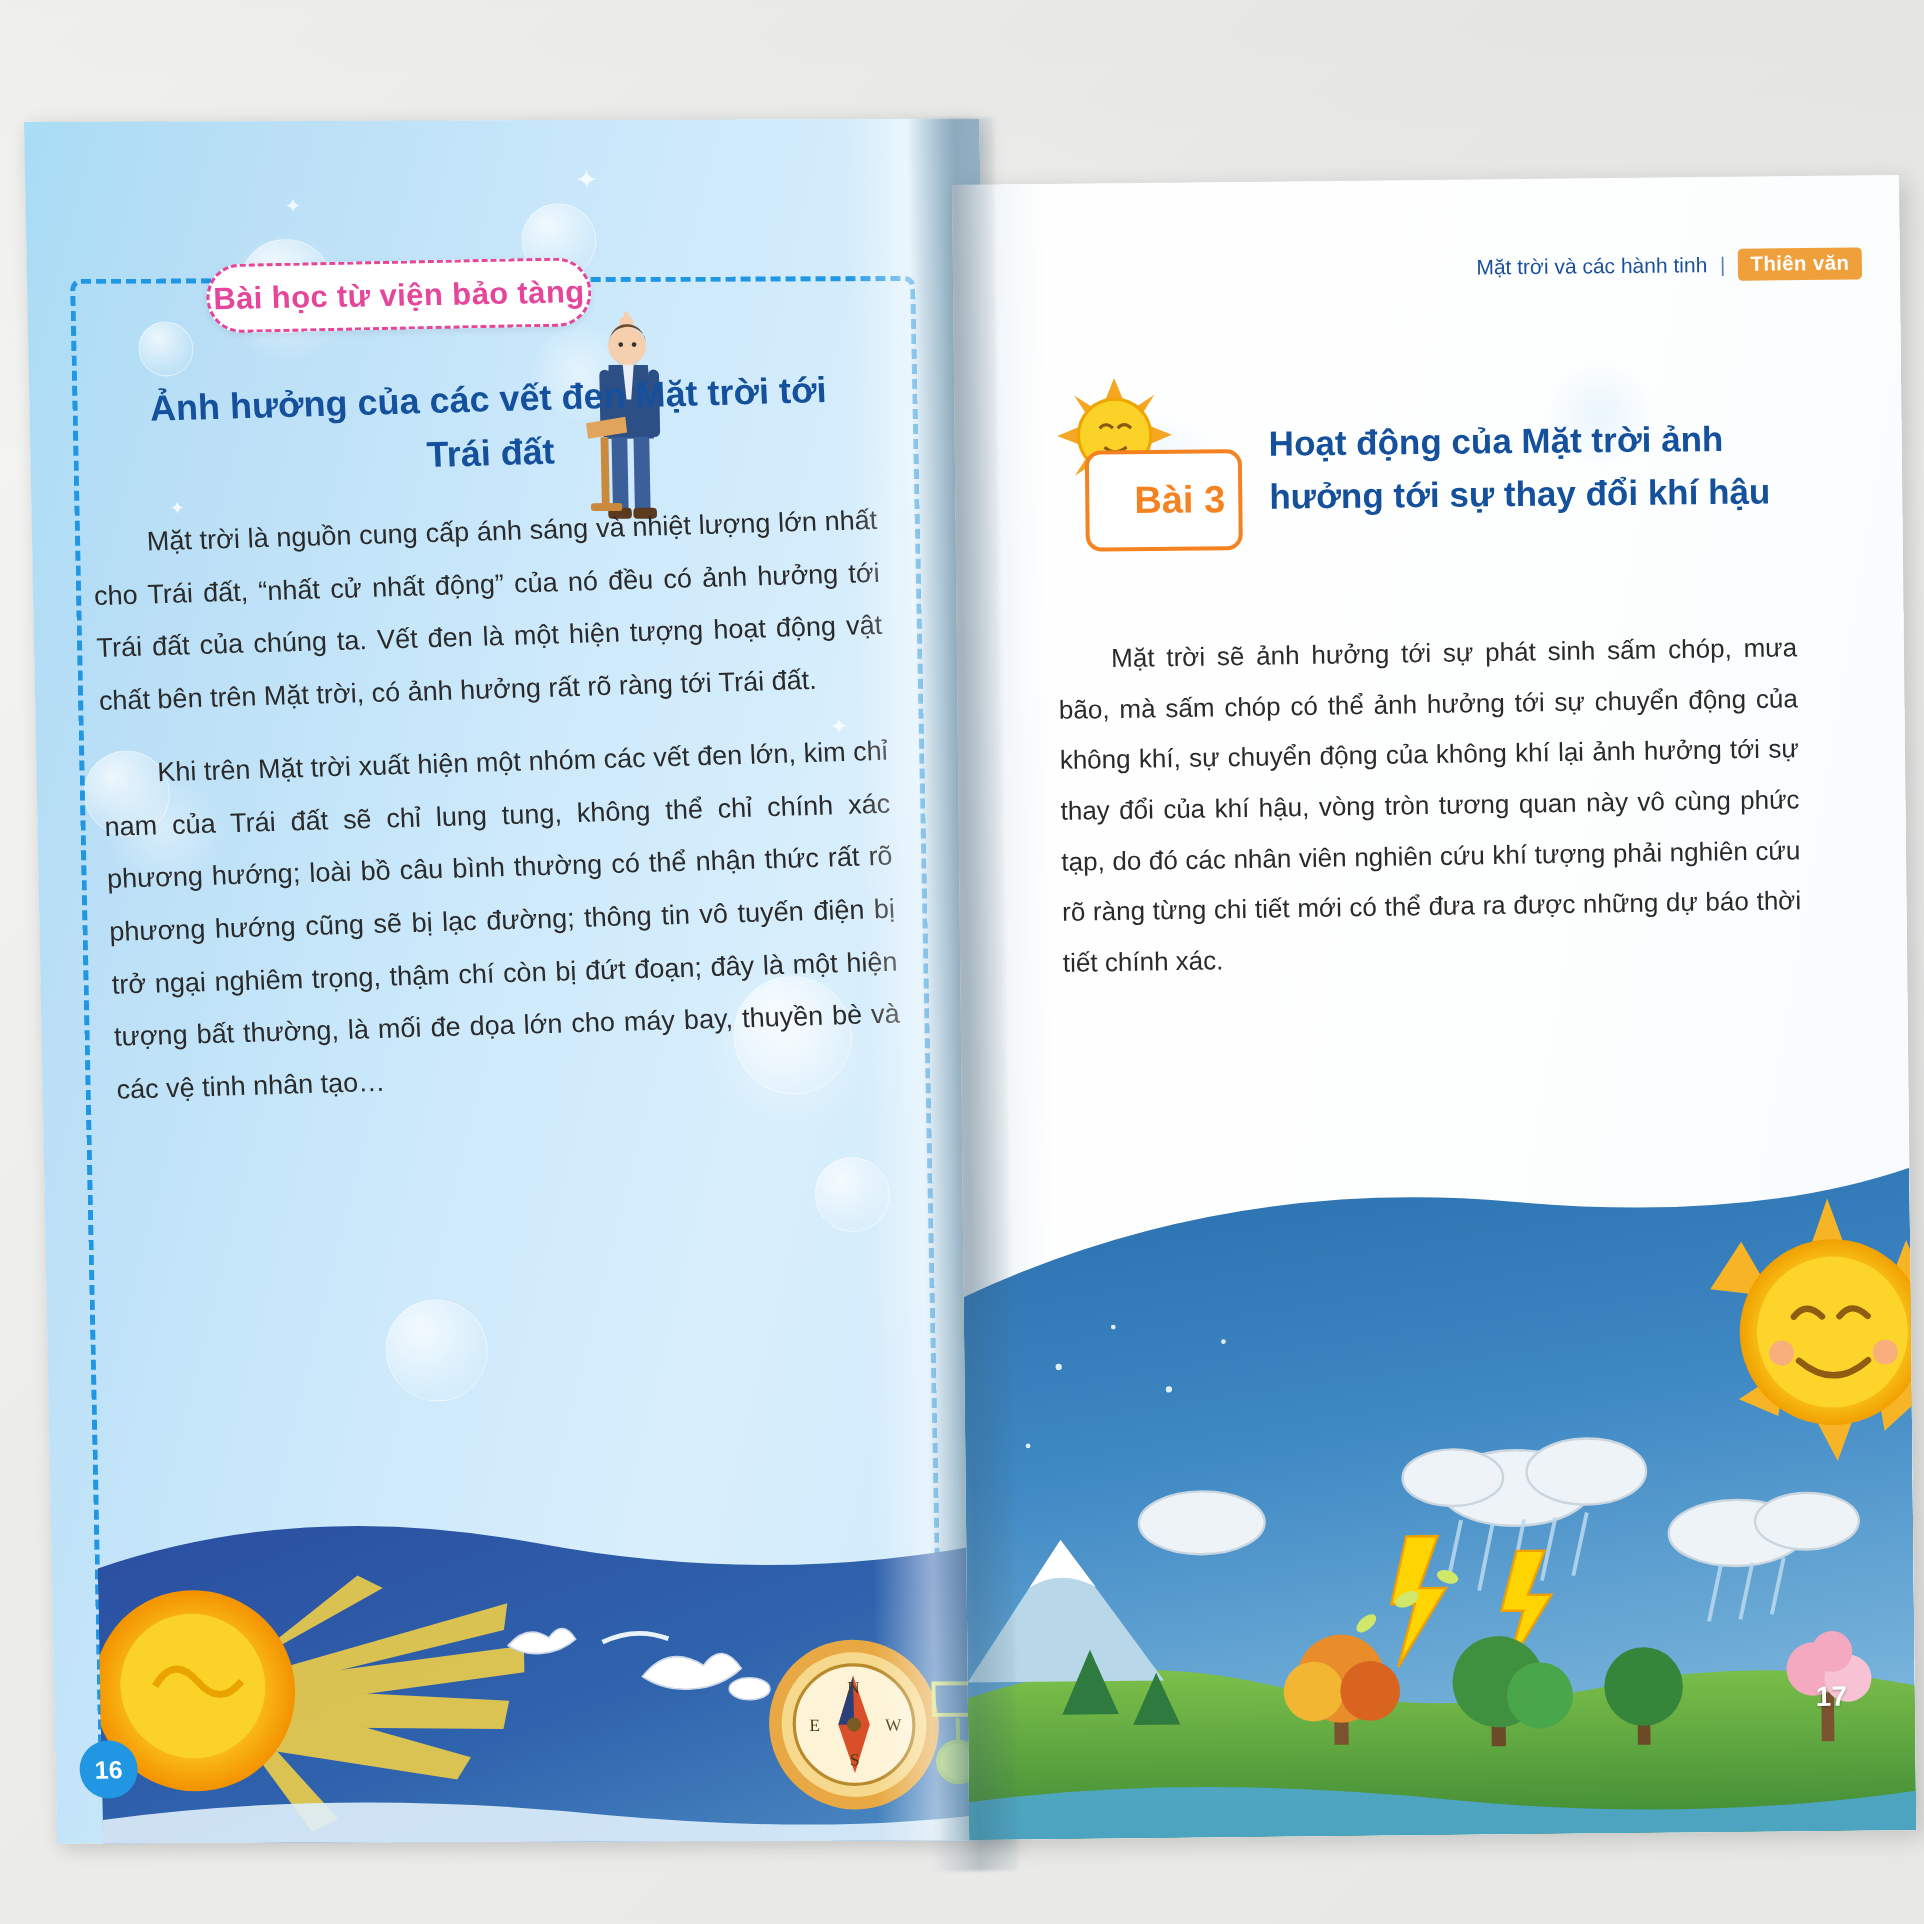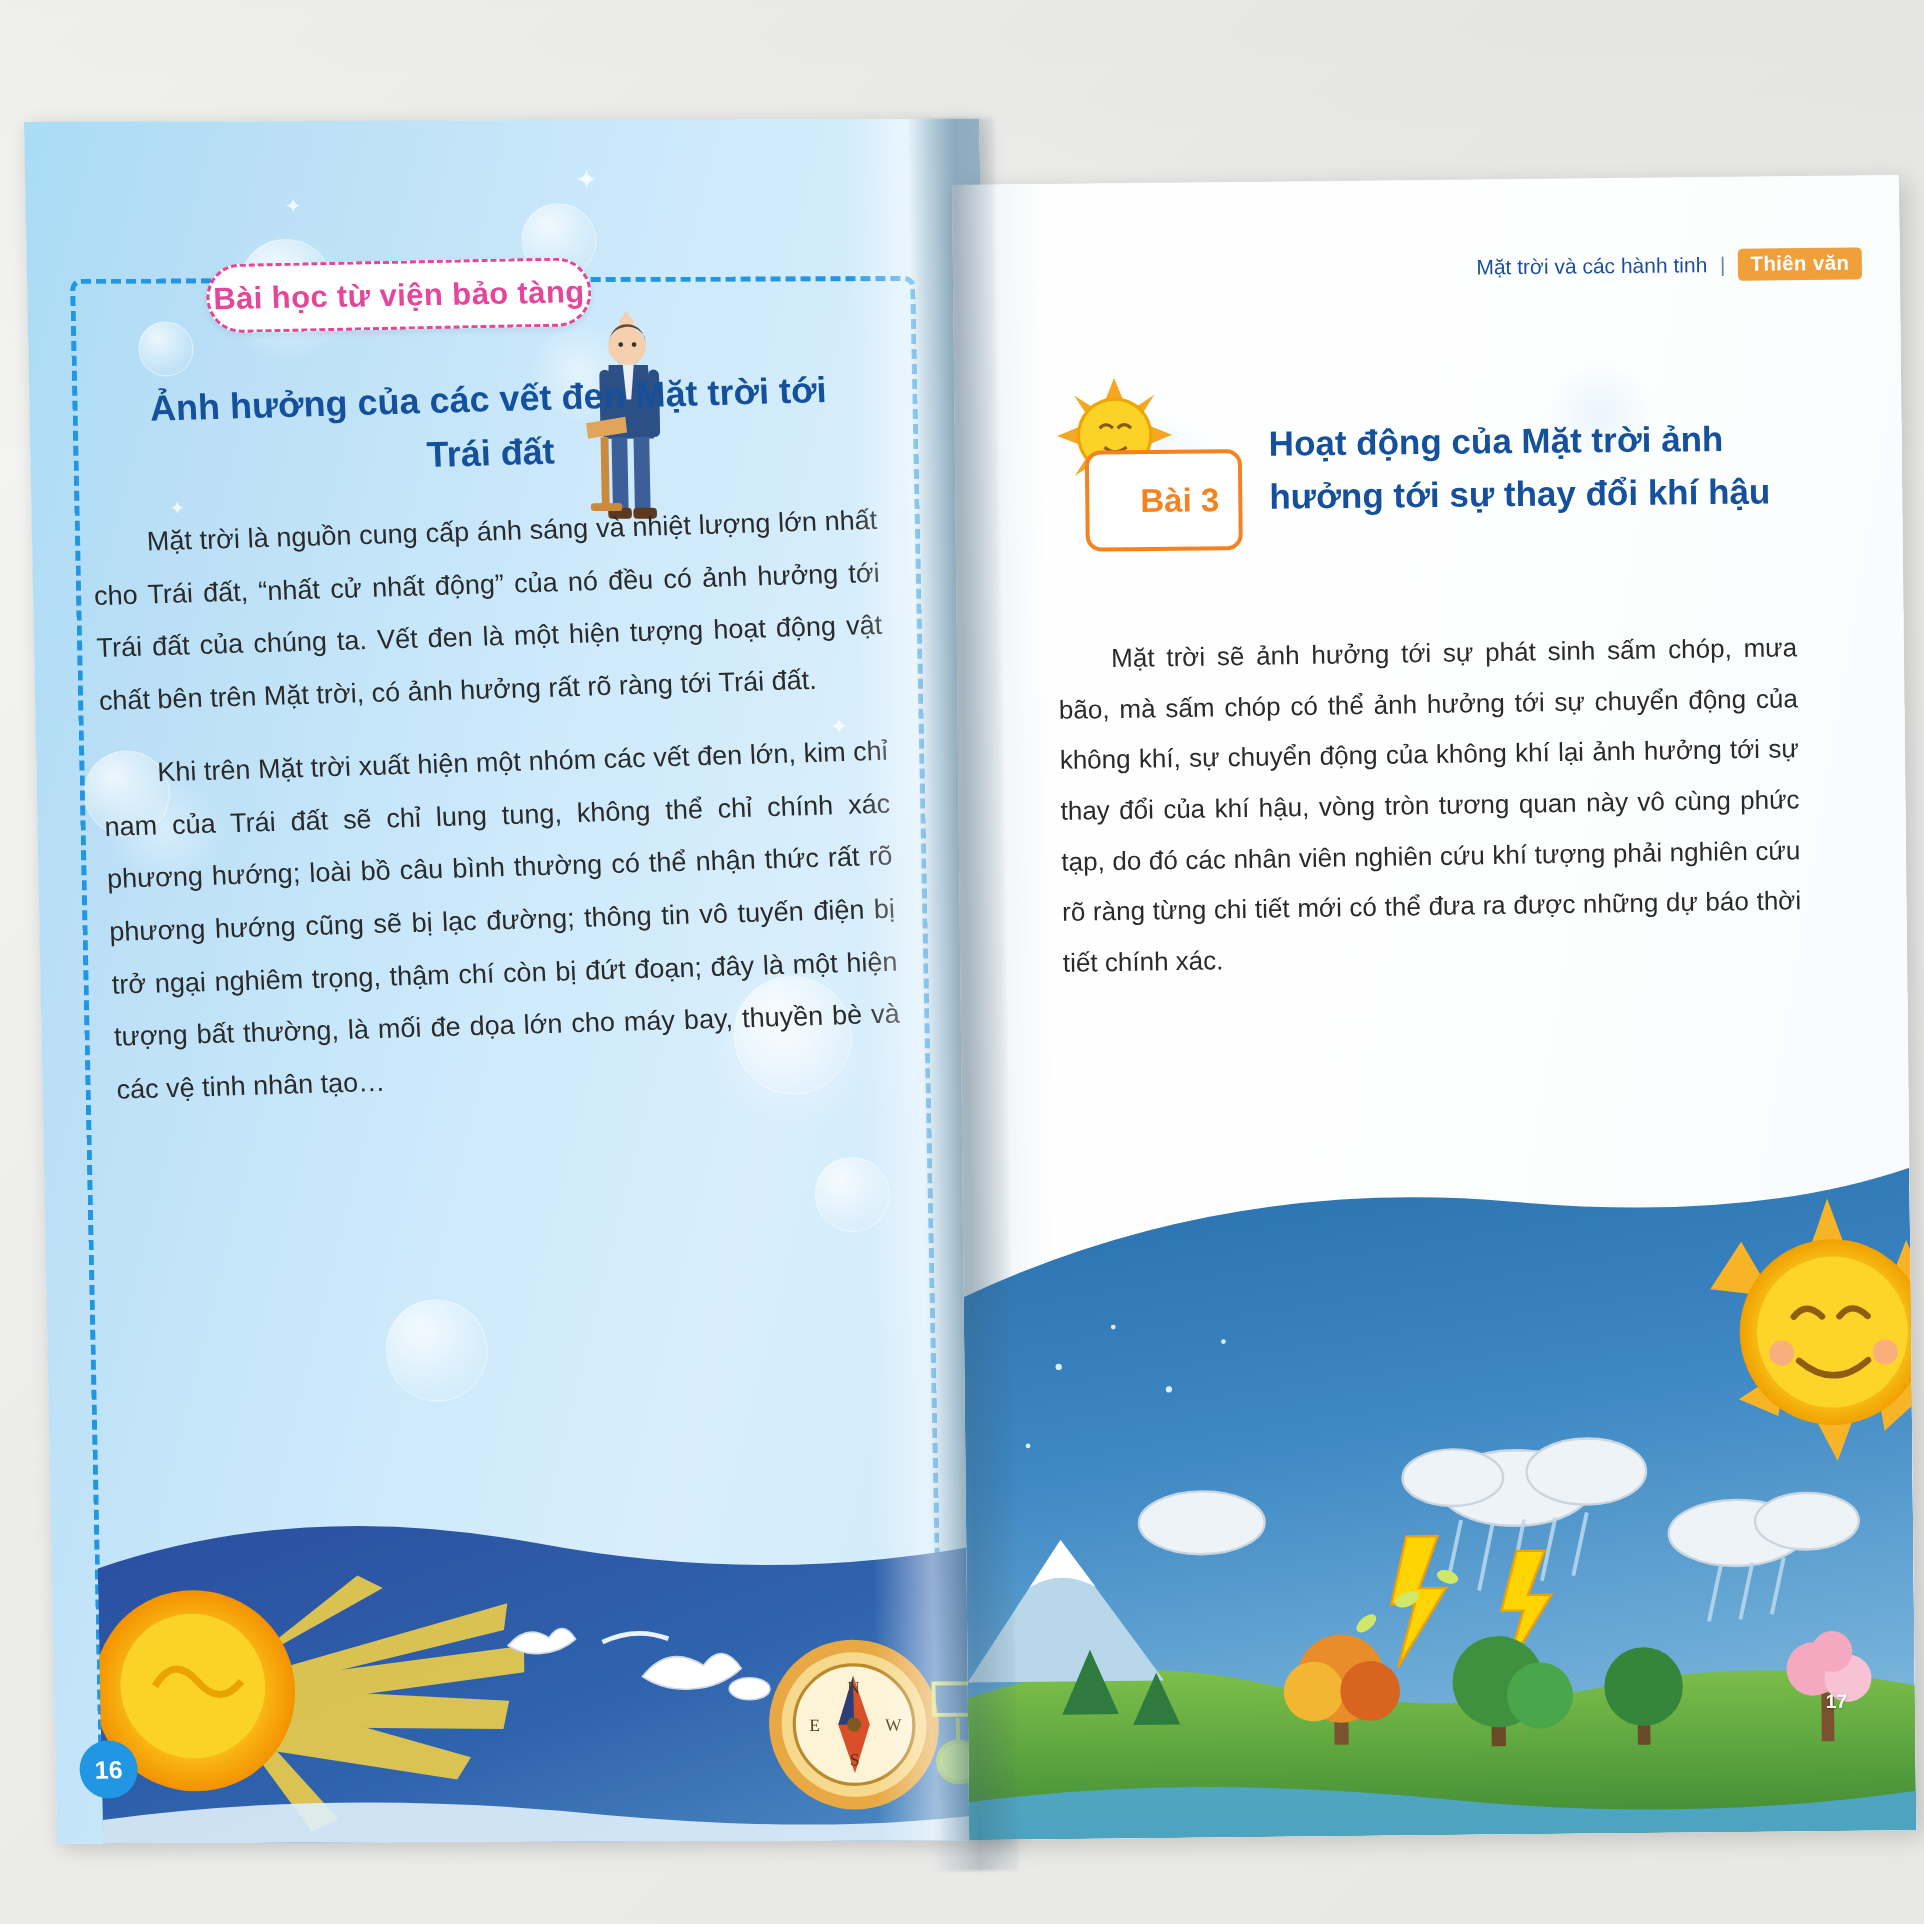--- a/index.html
+++ b/index.html
@@ -166,21 +166,21 @@
     font-size: 20.4px; font-weight: bold; letter-spacing: 0.4px;
   }
 
   .lesson-badge {
     position: absolute; left: 130px; top: 267px;
     width: 157px; height: 101px;
     border: 4.7px solid #f58220; border-radius: 15.7px;
     background: #ffffff;
     display: flex; align-items: center; justify-content: center;
   }
-  .lesson-badge-text { color: #f58220; font-size: 33px; font-weight: bold; margin-left: 32px; }
+  .lesson-badge-text { color: #f58220; font-size: 38px; font-weight: bold; margin-left: 32px; }
 
   .badge-sun { position: absolute; left: 101px; top: 193px; width: 118px; height: 118px; }
 
   .right-title {
     position: absolute; left: 314px; top: 236px; width: 550px;
     color: #14509b; font-size: 35px; font-weight: bold; line-height: 1.5;
   }
 
   .right-body {
     position: absolute; left: 102px; top: 448px; width: 739px;
@@ -190,21 +190,21 @@
   .right-body p { text-indent: 53px; text-align: justify; }
 
   
   .right-illo {
     position: absolute; left: 0; bottom: 0; width: 947px; height: 708px;
     overflow: hidden;
   }
 
   .page-num-right {
     position: absolute; right: 68px; bottom: 118px;
-    color: #ffffff; font-size: 19px; font-weight: bold;
+    color: #ffffff; font-size: 28px; font-weight: bold;
     text-shadow: 0 0.8px 2.4px rgba(0,0,0,0.35);
   }
 
   
   .gutter {
     position: absolute; left: 904px; top: 71px;
     width: 86px; height: 1753px;
     background: linear-gradient(90deg, rgba(60,90,110,0.00) 0%, rgba(60,90,110,0.28) 55%, rgba(60,90,110,0.06) 100%);
     transform: rotate(-0.8deg);
     filter: blur(1.6px);

